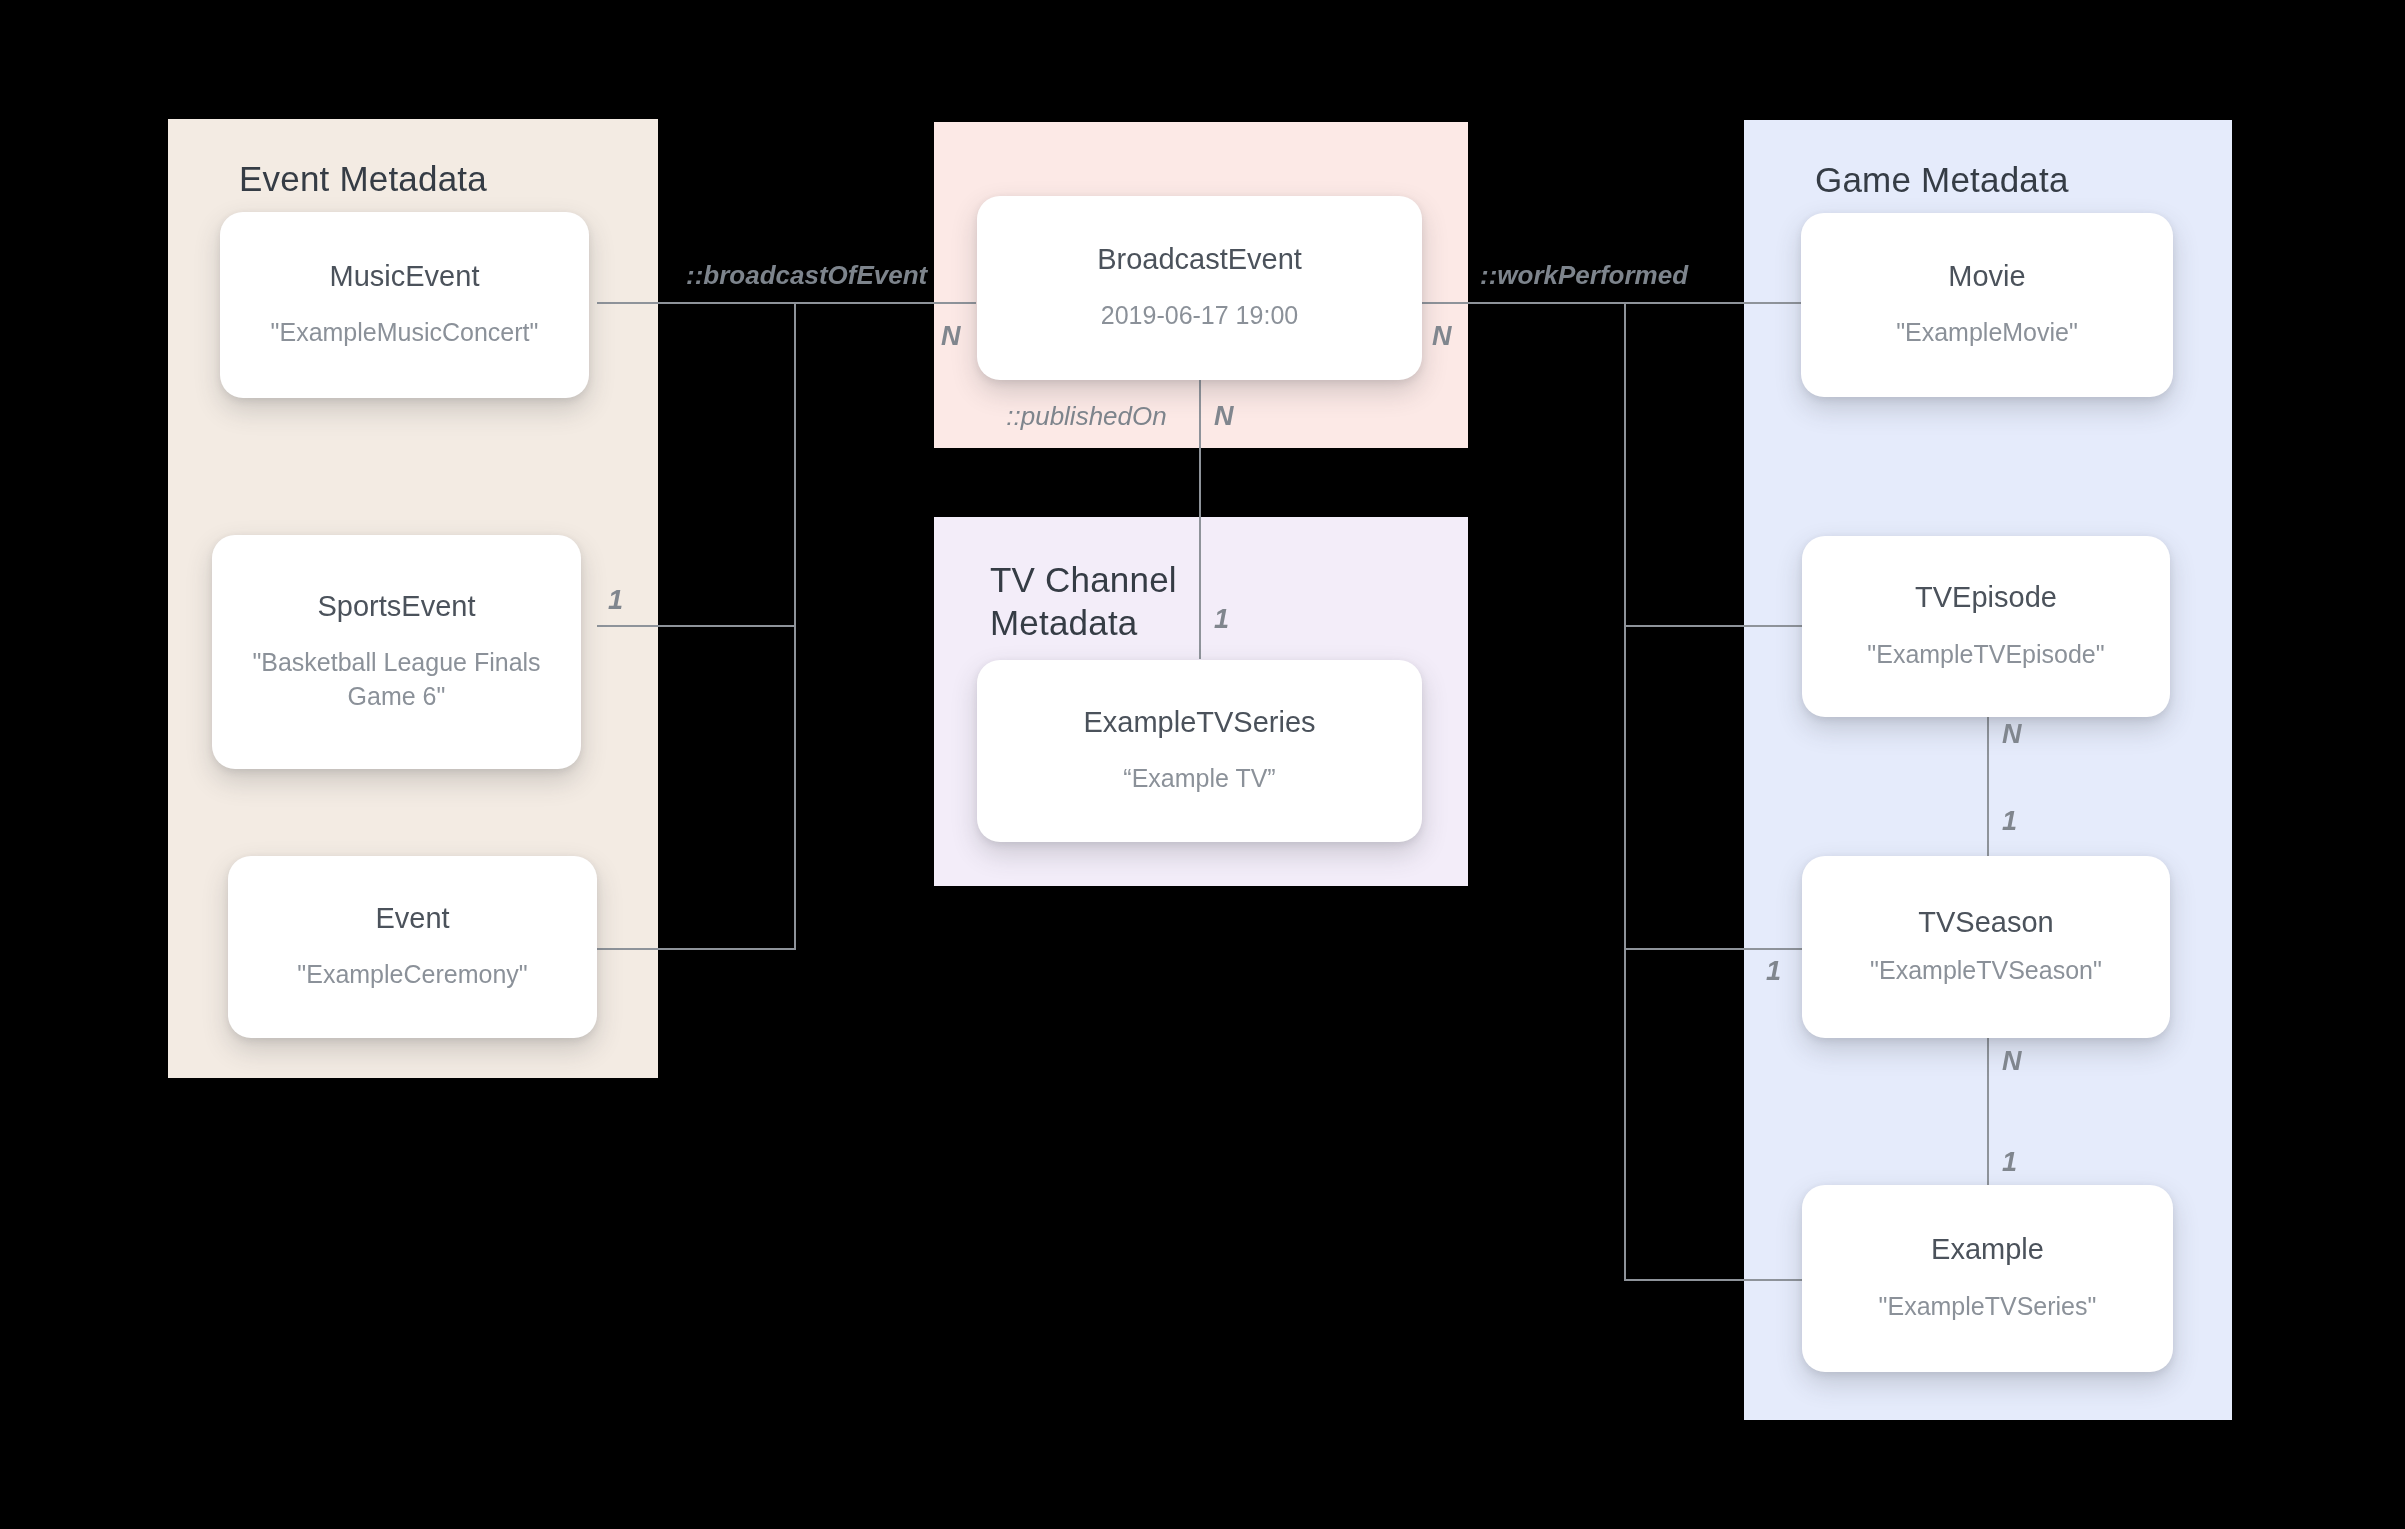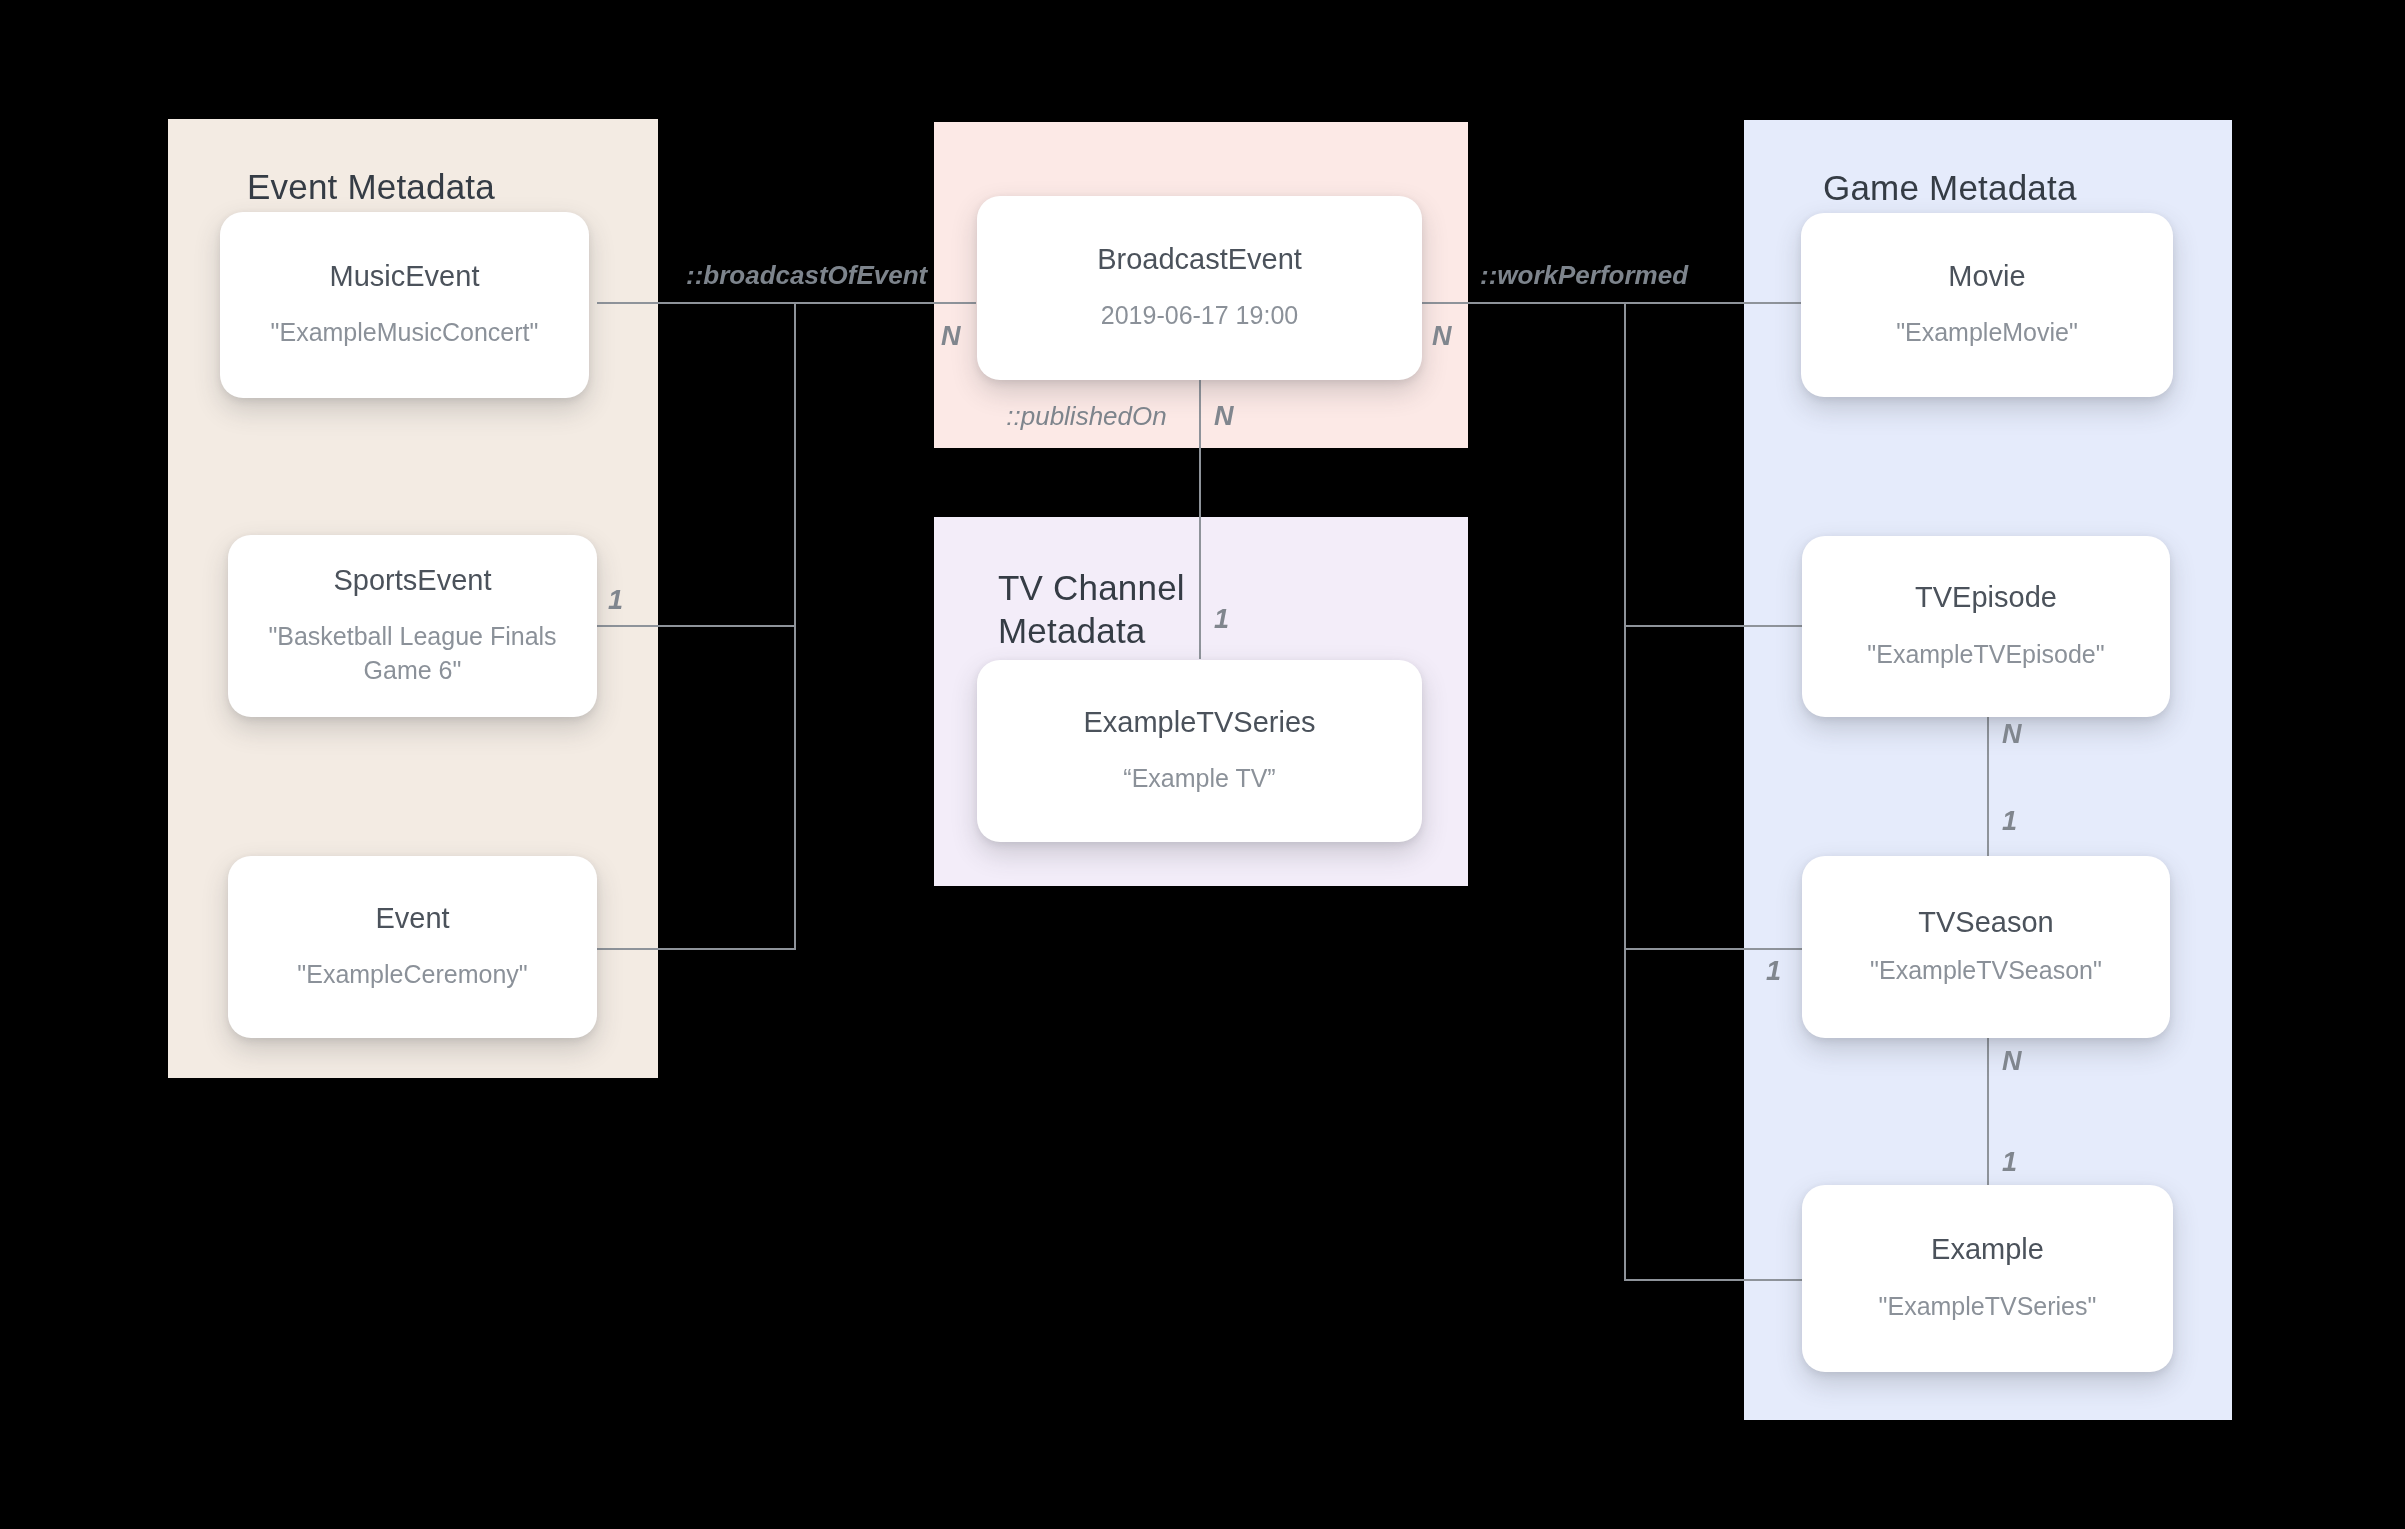--- a/index.html
+++ b/index.html
@@ -18,21 +18,21 @@
 
   
   .panel { position: absolute; z-index: 1; }
   .p-event     { left: 168px;  top: 119px; width: 490px; height: 959px; }
   .p-broadcast { left: 934px;  top: 122px; width: 534px; height: 326px;  }
   .p-tvchannel { left: 934px;  top: 517px; width: 534px; height: 369px;  }
   .p-media     { left: 1744px; top: 120px; width: 488px; height: 1300px; }
 
   .panel-title {
     position: absolute;
-    margin: 16px;
+    margin: 8px;
     font-size: 35px;
     font-weight: 400;
     line-height: 1.22;
     color: #353c45;
     letter-spacing: 0.2px;
   }
   .p-event .panel-title     { left: 63px; top: 31px; }
   .p-tvchannel .panel-title { left: 48px; top: 34px; width: 268px; }
   .p-media .panel-title     { left: 63px; top: 31px; }
 
@@ -64,21 +64,21 @@
     justify-content: center;
     gap: 23px;
     text-align: center;
     padding: 0 25px;
     box-sizing: border-box;
   }
   .card-title { font-size: 29px; font-weight: 400; color: #4b525b; line-height: 1.15; }
   .card-value { font-size: 25px; font-weight: 400; color: #8b9199; line-height: 1.35; }
 
   .c-music    { left: 220px;  top: 212px;  width: 369px; height: 186px; }
-  .c-sports   { left: 228px;  top: 535px;  width: 369px; height: 182px; }
+  .c-sports   { left: 212px;  top: 535px;  width: 369px; height: 234px; }
   .c-event    { left: 228px;  top: 856px;  width: 369px; height: 182px; }
   .c-bevent   { left: 977px; top: 196px;  width: 445px; height: 184px; }
   .c-bservice { left: 977px; top: 660px;  width: 445px; height: 182px; }
   .c-movie    { left: 1801px; top: 213px;  width: 372px; height: 184px; }
   .c-episode  { left: 1802px; top: 536px;  width: 368px; height: 181px; }
   .c-season   { left: 1802px; top: 856px;  width: 368px; height: 182px; gap: 14px; }
   .c-series   { left: 1802px; top: 1185px; width: 371px; height: 187px; }
 
   
   .edge-label {

